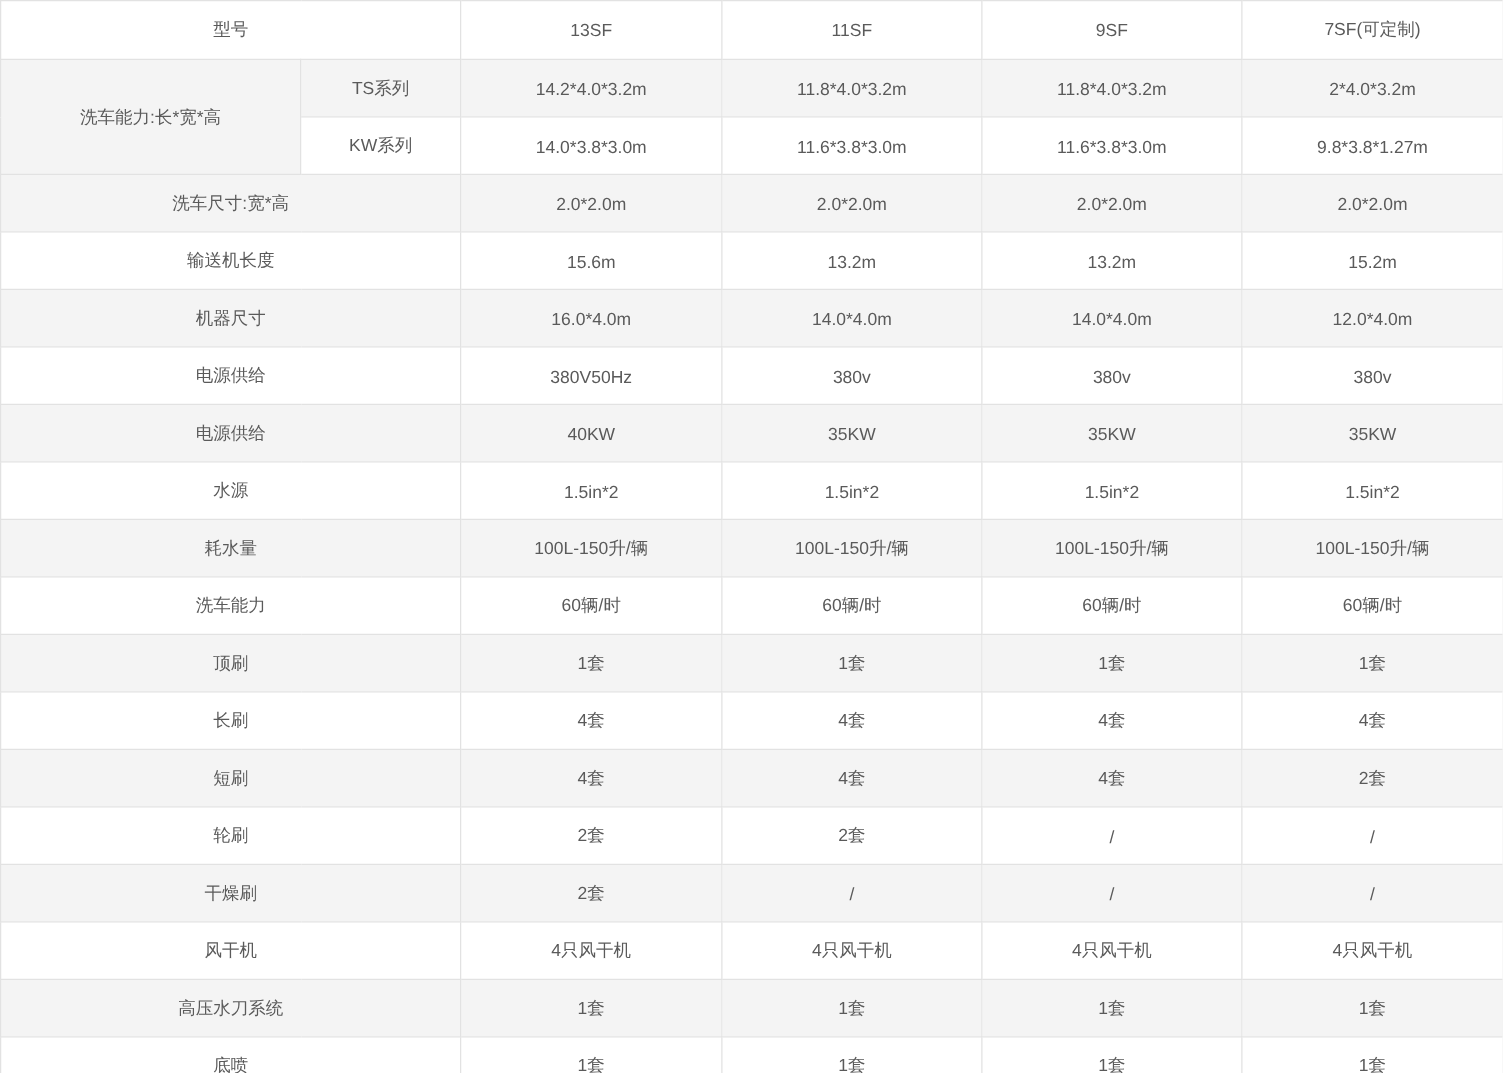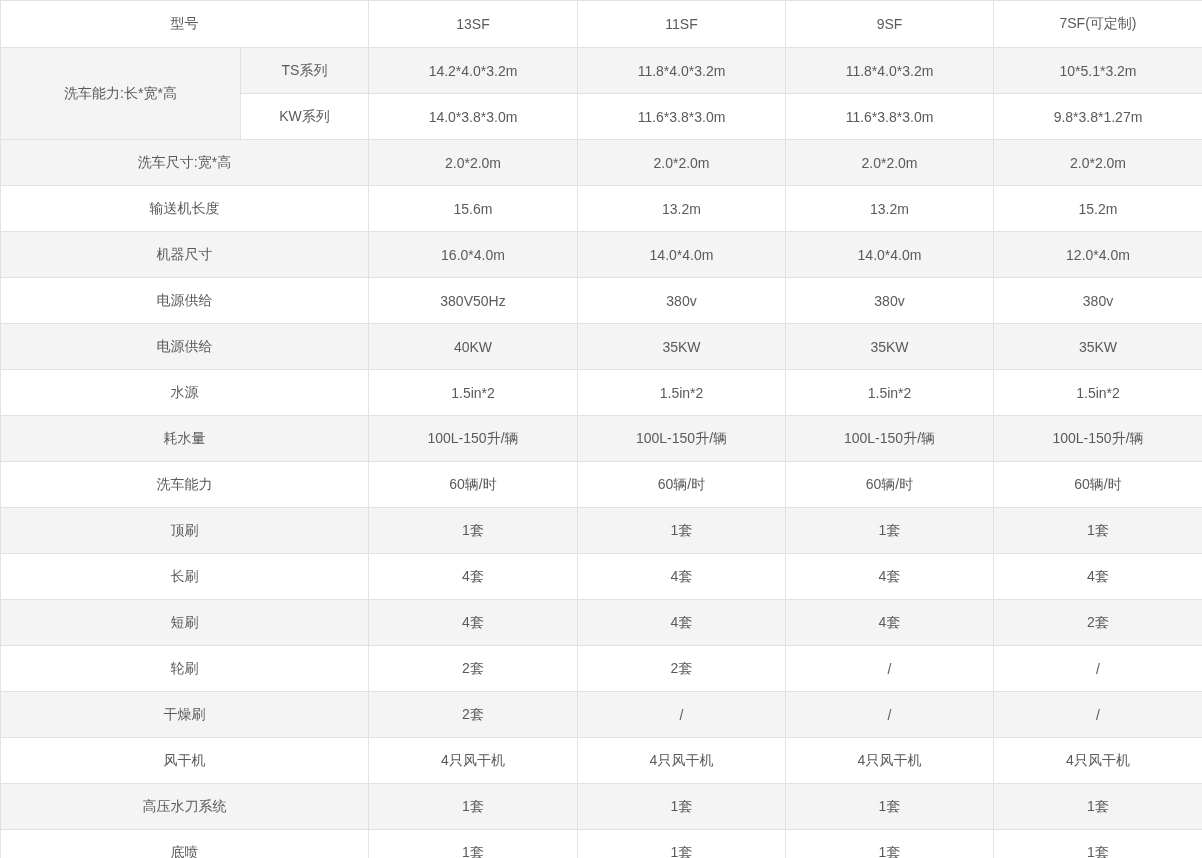--- a/index.html
+++ b/index.html
@@ -52,21 +52,21 @@
       <td>9SF</td>
       <td>7SF(可定制)</td>
     </tr>
 
     <tr>
       <td rowspan="2" class="machine-label">洗车能力:长*宽*高</td>
       <td>TS系列</td>
       <td>14.2*4.0*3.2m</td>
       <td>11.8*4.0*3.2m</td>
       <td>11.8*4.0*3.2m</td>
-      <td>10*5.1*3.2m</td>
+      <td>2*4.0*3.2m</td>
     </tr>
 
     <tr>
       <td>KW系列</td>
       <td>14.0*3.8*3.0m</td>
       <td>11.6*3.8*3.0m</td>
       <td>11.6*3.8*3.0m</td>
       <td>9.8*3.8*1.27m</td>
     </tr>
 

